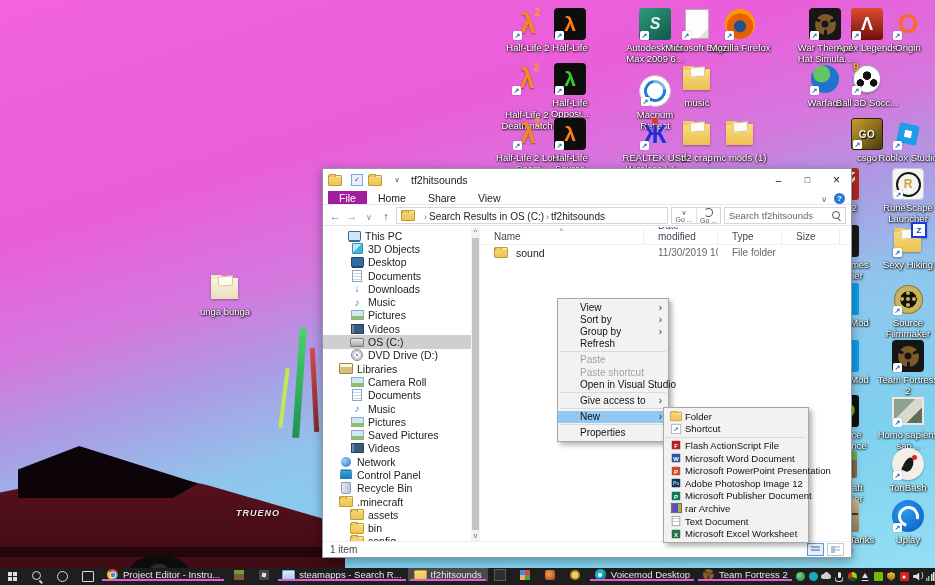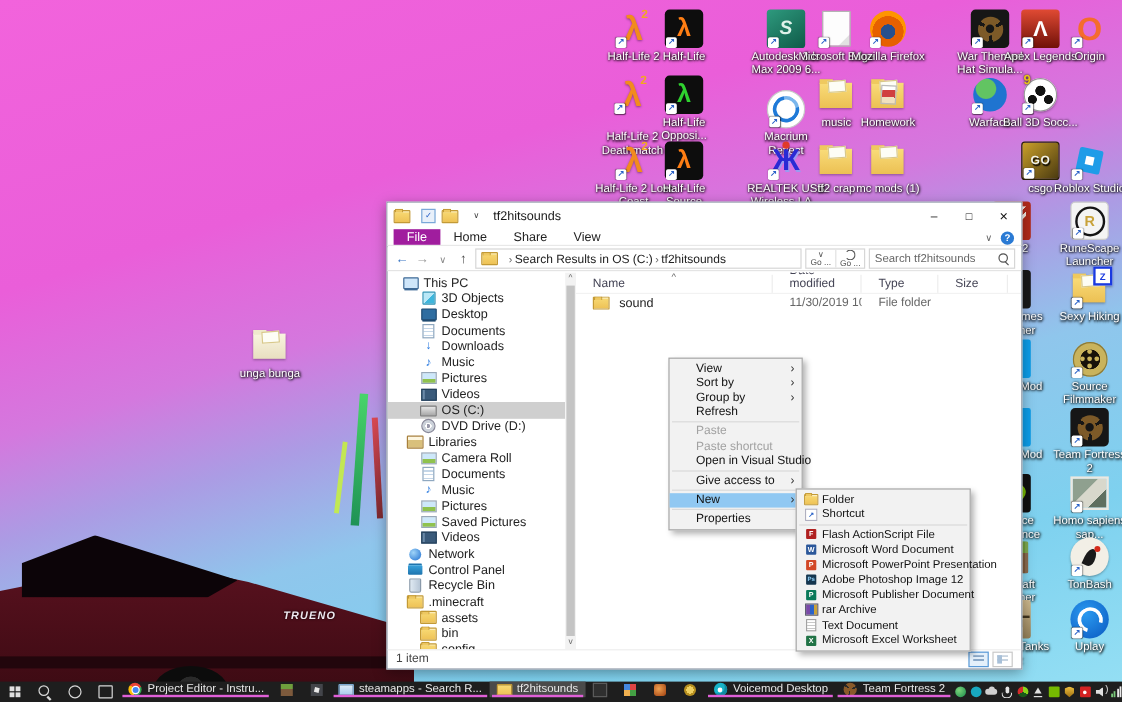--- a/index.html
+++ b/index.html
@@ -307,24 +307,20 @@
       <div class="tile" style="left: 622px; top: 75px;">
         <div class="g g-macrium">
           <span class="sc"></span>
         </div>
         <div class="lbl">Macrium Reflect</div>
       </div>
       <div class="tile" style="left: 664px; top: 63px;">
         <div class="g g-folder"></div>
         <div class="lbl">music</div>
       </div>
-      <div class="tile" style="left: 707px; top: 63px;">
-        <div class="g g-folderpic"></div>
-        <div class="lbl">Homework</div>
-      </div>
       <div class="tile" style="left: 792px; top: 63px;">
         <div class="g g-globe">
           <span class="sc"></span>
         </div>
         <div class="lbl">Warface</div>
       </div>
       <div class="tile" style="left: 834px; top: 63px;">
         <div class="g g-soccer">
           <span class="sc"></span>
         </div>
@@ -501,21 +497,21 @@
           <span class="go-lbl">Go ...</span>
         </div>
       </div>
     <div class="searchbox">
       <input placeholder="Search tf2hitsounds" style="">
       <span class="mag"></span>
     </div>
   </div>
   <div class="main">
     <div class="navpane">
-        <div class="nav-row" style="padding-left: 12px;">
+        <div class="nav-row" style="padding-left: 24px;">
           <span class="mi mi-pc"></span>
           <span class="nav-lbl">This PC</span>
         </div>
         <div class="nav-row" style="padding-left: 27px;">
           <span class="mi mi-cube"></span>
           <span class="nav-lbl">3D Objects</span>
         </div>
         <div class="nav-row" style="padding-left: 27px;">
           <span class="mi mi-monitor"></span>
           <span class="nav-lbl">Desktop</span>

